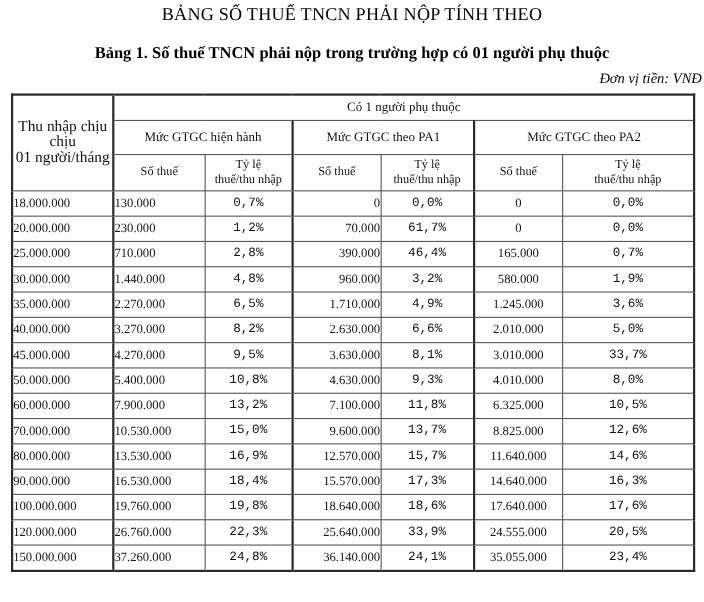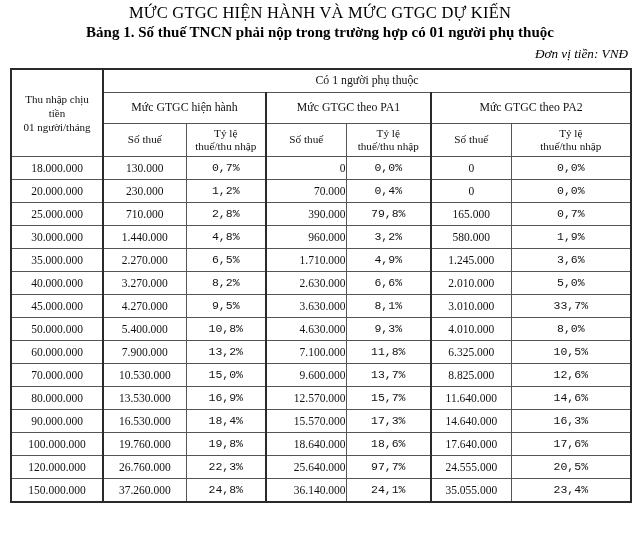--- a/index.html
+++ b/index.html
@@ -32,30 +32,31 @@
     font-weight: 400;
     padding-top: 2px;
   }
   .doc-title .tline { display: block; white-space: nowrap; }
 
   .table-caption {
     text-align: center;
     font-weight: bold;
     font-size: 15px;
     line-height: 18px;
+    margin-top: 17px;
     white-space: nowrap;
   }
 
   .unit-note {
     text-align: right;
     font-style: italic;
     font-size: 13.2px;
     line-height: 16px;
     margin-top: 5px;
-    padding-right: 12px;
+    padding-right: 2px;
     white-space: nowrap;
   }
 
   
   .table-wrap {
     margin-top: 6px;
     padding: 0 10px 0 10px;
   }
 
   table.tax {
@@ -99,55 +100,55 @@
   }
   th.hd-group {
     font-size: 11.8px;
     height: 30px;
   }
   th.hd-sub {
     font-size: 11.2px;
     height: 32px;
   }
   th.hd-stub {
-    font-size: 11px;
+    font-size: 14px;
     line-height: 14px;
     text-align: center;
     padding: 2px 1px;
   }
   th.hd .ln { display: block; white-space: nowrap; }
 
   
   td.cell {
     height: 22px;
     font-size: 11.5px;
     line-height: 22px;
     white-space: nowrap;
   }
-  td.num-right  { text-align: center;  padding-right: 9px; }
+  td.num-right  { text-align: left;  padding-right: 9px; }
   td.num-right-tight { text-align: right; padding-right: 1px; }
   td.num-center { text-align: center; }
   td.pct        { text-align: center; font-family: Liberation Mono, monospace; }
 
   
   col.c-income { width: 92px; }
   col.c-tax-a  { width: 83px; }
   col.c-pct-a  { width: 80px; }
   col.c-tax-b  { width: 80px; }
   col.c-pct-b  { width: 85px; }
   col.c-tax-c  { width: 80px; }
   col.c-pct-c  { width: 120px; }
 </style>
 </head>
 <body>
 
 <div class="page">
 
   <div class="doc-title">
-    <span class="tline">MỨC GTGC HIỆN HÀNH VÀ MỨC GTGC DỰ KIẾN</span>
+    <span class="tline">BẢNG SỐ THUẾ TNCN PHẢI NỘP TÍNH THEO</span>
   </div>
 
   <div class="table-caption">Bảng 1. Số thuế TNCN phải nộp trong trường hợp có 01 người phụ thuộc</div>
 
   <div class="unit-note">Đơn vị tiền: VNĐ</div>
 
   <div class="table-wrap">
     <table class="tax">
       <colgroup>
         <col class="c-income">
@@ -156,21 +157,21 @@
         <col class="c-tax-b">
         <col class="c-pct-b">
         <col class="c-tax-c">
         <col class="c-pct-c">
       </colgroup>
 
       <thead>
         <tr>
           <th class="hd hd-stub t-outer-top t-outer-left" rowspan="3">
             <span class="ln">Thu nhập chịu</span>
-            <span class="ln">tiền</span>
+            <span class="ln">chịu</span>
             <span class="ln">01 người/tháng</span>
           </th>
           <th class="hd hd-span t-outer-top grp-sep-left t-outer-right" colspan="6">Có 1 người phụ thuộc</th>
         </tr>
 
         <tr>
           <th class="hd hd-group grp-sep-left" colspan="2">Mức GTGC hiện hành</th>
           <th class="hd hd-group grp-sep-left" colspan="2">Mức GTGC theo PA1</th>
           <th class="hd hd-group grp-sep-left t-outer-right" colspan="2">Mức GTGC theo PA2</th>
         </tr>
@@ -202,30 +203,30 @@
             <td class="cell num-right-tight grp-sep-left">0</td>
             <td class="cell pct">0,0%</td>
             <td class="cell num-center grp-sep-left">0</td>
             <td class="cell pct t-outer-right">0,0%</td>
           </tr>
           <tr>
             <td class="cell num-right t-outer-left">20.000.000</td>
             <td class="cell num-right grp-sep-left">230.000</td>
             <td class="cell pct">1,2%</td>
             <td class="cell num-right-tight grp-sep-left">70.000</td>
-            <td class="cell pct">0,4%</td>
+            <td class="cell pct">61,7%</td>
             <td class="cell num-center grp-sep-left">0</td>
             <td class="cell pct t-outer-right">0,0%</td>
           </tr>
           <tr>
             <td class="cell num-right t-outer-left">25.000.000</td>
             <td class="cell num-right grp-sep-left">710.000</td>
             <td class="cell pct">2,8%</td>
             <td class="cell num-right-tight grp-sep-left">390.000</td>
-            <td class="cell pct">79,8%</td>
+            <td class="cell pct">46,4%</td>
             <td class="cell num-center grp-sep-left">165.000</td>
             <td class="cell pct t-outer-right">0,7%</td>
           </tr>
           <tr>
             <td class="cell num-right t-outer-left">30.000.000</td>
             <td class="cell num-right grp-sep-left">1.440.000</td>
             <td class="cell pct">4,8%</td>
             <td class="cell num-right-tight grp-sep-left">960.000</td>
             <td class="cell pct">3,2%</td>
             <td class="cell num-center grp-sep-left">580.000</td>
@@ -310,21 +311,21 @@
             <td class="cell num-right-tight grp-sep-left">18.640.000</td>
             <td class="cell pct">18,6%</td>
             <td class="cell num-center grp-sep-left">17.640.000</td>
             <td class="cell pct t-outer-right">17,6%</td>
           </tr>
           <tr>
             <td class="cell num-right t-outer-left">120.000.000</td>
             <td class="cell num-right grp-sep-left">26.760.000</td>
             <td class="cell pct">22,3%</td>
             <td class="cell num-right-tight grp-sep-left">25.640.000</td>
-            <td class="cell pct">97,7%</td>
+            <td class="cell pct">33,9%</td>
             <td class="cell num-center grp-sep-left">24.555.000</td>
             <td class="cell pct t-outer-right">20,5%</td>
           </tr>
           <tr>
             <td class="cell num-right t-outer-left t-outer-bottom">150.000.000</td>
             <td class="cell num-right grp-sep-left t-outer-bottom">37.260.000</td>
             <td class="cell pct t-outer-bottom">24,8%</td>
             <td class="cell num-right-tight grp-sep-left t-outer-bottom">36.140.000</td>
             <td class="cell pct t-outer-bottom">24,1%</td>
             <td class="cell num-center grp-sep-left t-outer-bottom">35.055.000</td>

